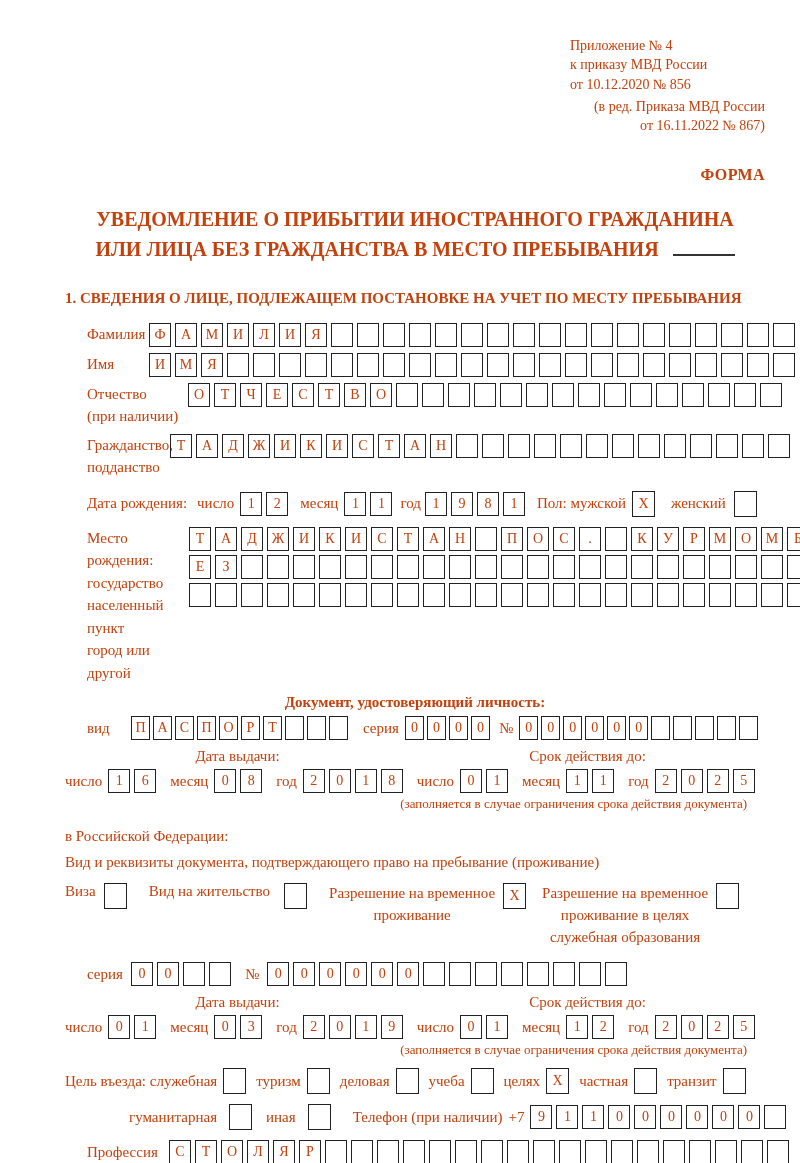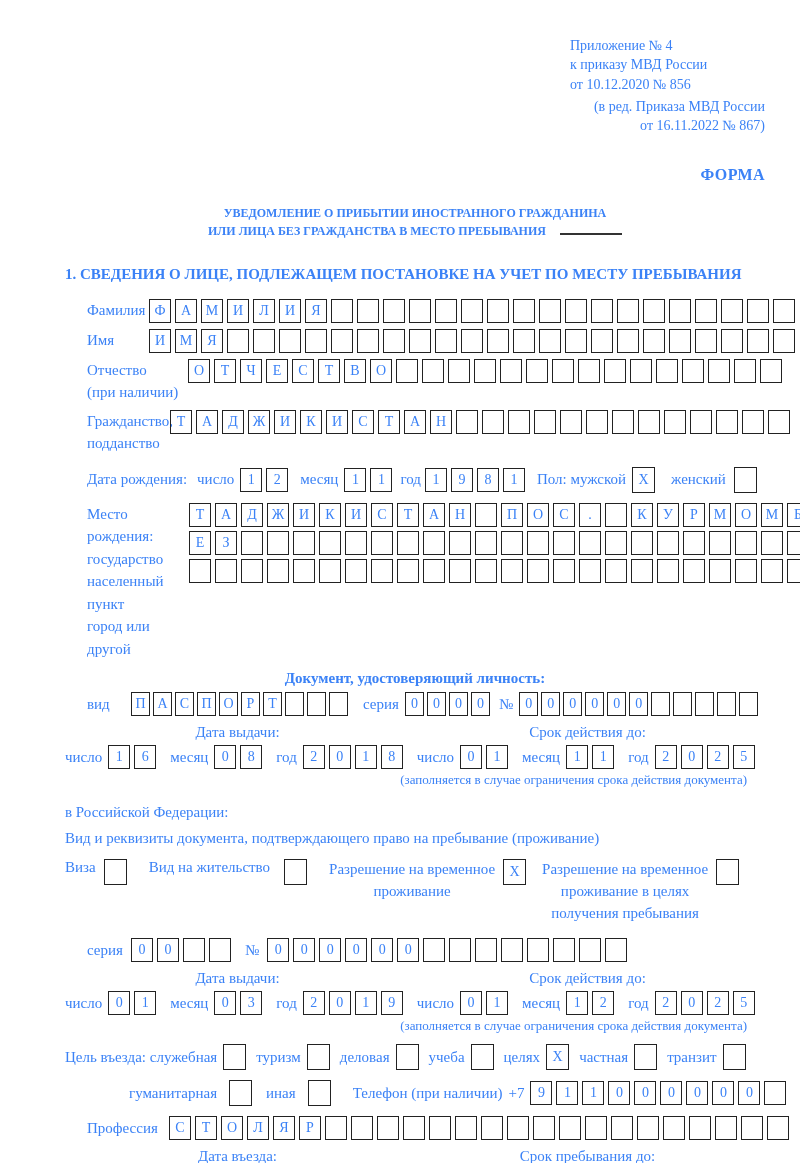--- a/index.html
+++ b/index.html
@@ -1,26 +1,26 @@
 <!DOCTYPE html>
 <html><head>
 <meta charset="utf-8">
 <style>
   html,body{margin:0;padding:0;background:#fff;}
   .page{
     width:800px;height:1163px;box-sizing:border-box;position:relative;
-    background:#fff;color:#3b82f6;
+    background:#fff;color:#c2410c;
     font-family:"Liberation Serif","DejaVu Serif",serif;
     font-size:15px;
     padding:36px 35px 16px 65px;overflow:hidden;
   }
   .hdr{margin-left:auto;width:195px;line-height:1.38;font-size:14px;}
   .hdr .grp2{margin-top:3px;text-align:right;}
   .forma{text-align:right;font-weight:bold;font-size:16px;margin-top:30px;letter-spacing:.4px;}
-  .title{text-align:center;font-weight:bold;font-size:12px;line-height:1.5;margin-top:20px;}
+  .title{text-align:center;font-weight:bold;font-size:20px;line-height:1.5;margin-top:20px;}
   .title .u{display:inline-block;width:62px;border-bottom:2px solid #333;margin-left:14px;vertical-align:baseline;}
   .sec{font-weight:bold;font-size:15px;margin-top:26px;}
   .row{display:flex;align-items:center;margin-top:6px;margin-left:22px;}
   .row.start{align-items:flex-start;}
   .lbl{flex:0 0 auto;}
   .cells{display:inline-flex;flex-wrap:nowrap;}
   .cell{
     box-sizing:border-box;width:22px;height:24px;border:1.6px solid #222;
     margin-right:4px;display:inline-flex;align-items:center;justify-content:center;
     font-size:14px;flex:0 0 auto;
@@ -424,21 +424,21 @@
       <span class="txt center">
         <span style="display:block;">Разрешение на временное</span>
         <span style="display:block;">проживание</span>
       </span>
       <span class="cbox">X</span>
     </span>
     <span class="cbitem ml16">
       <span class="txt center">
         <span style="display:block;">Разрешение на временное</span>
         <span style="display:block;">проживание в целях</span>
-        <span style="display:block;">получения пребывания</span>
+        <span style="display:block;">служебная образования</span>
       </span>
       <span class="cbox"></span>
     </span>
   </div>
 
   <div class="row" style="margin-top:14px;">
     <span class="lbl mr8">серия</span>
     <span class="cells">
         <span class="cell">0</span>
         <span class="cell">0</span>

